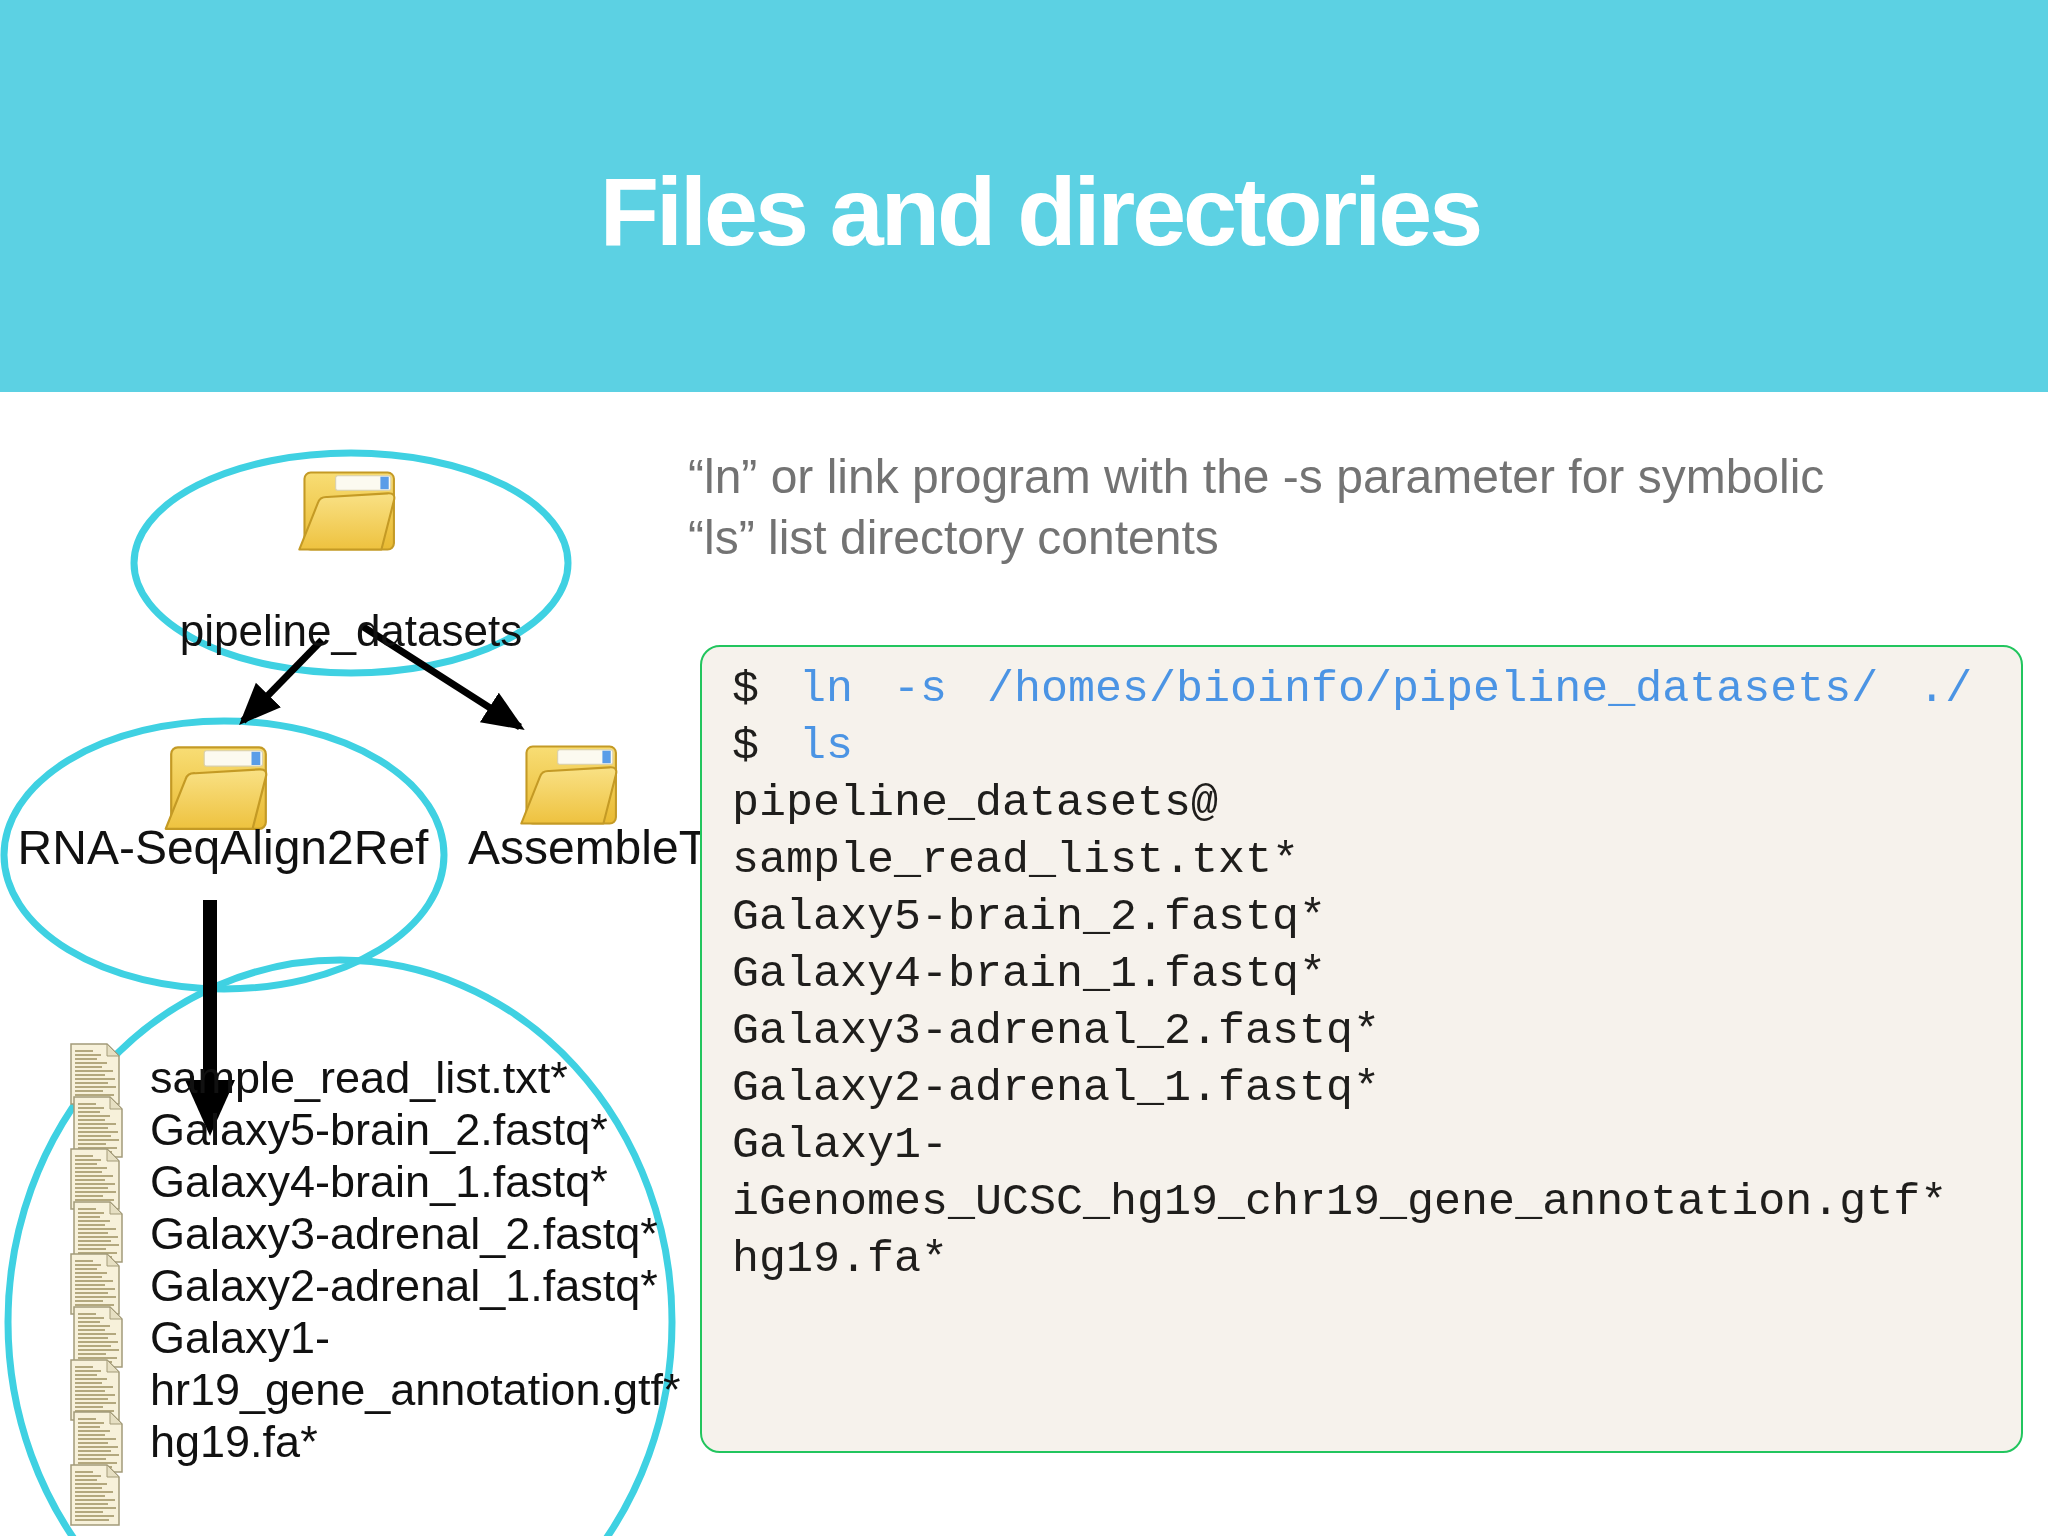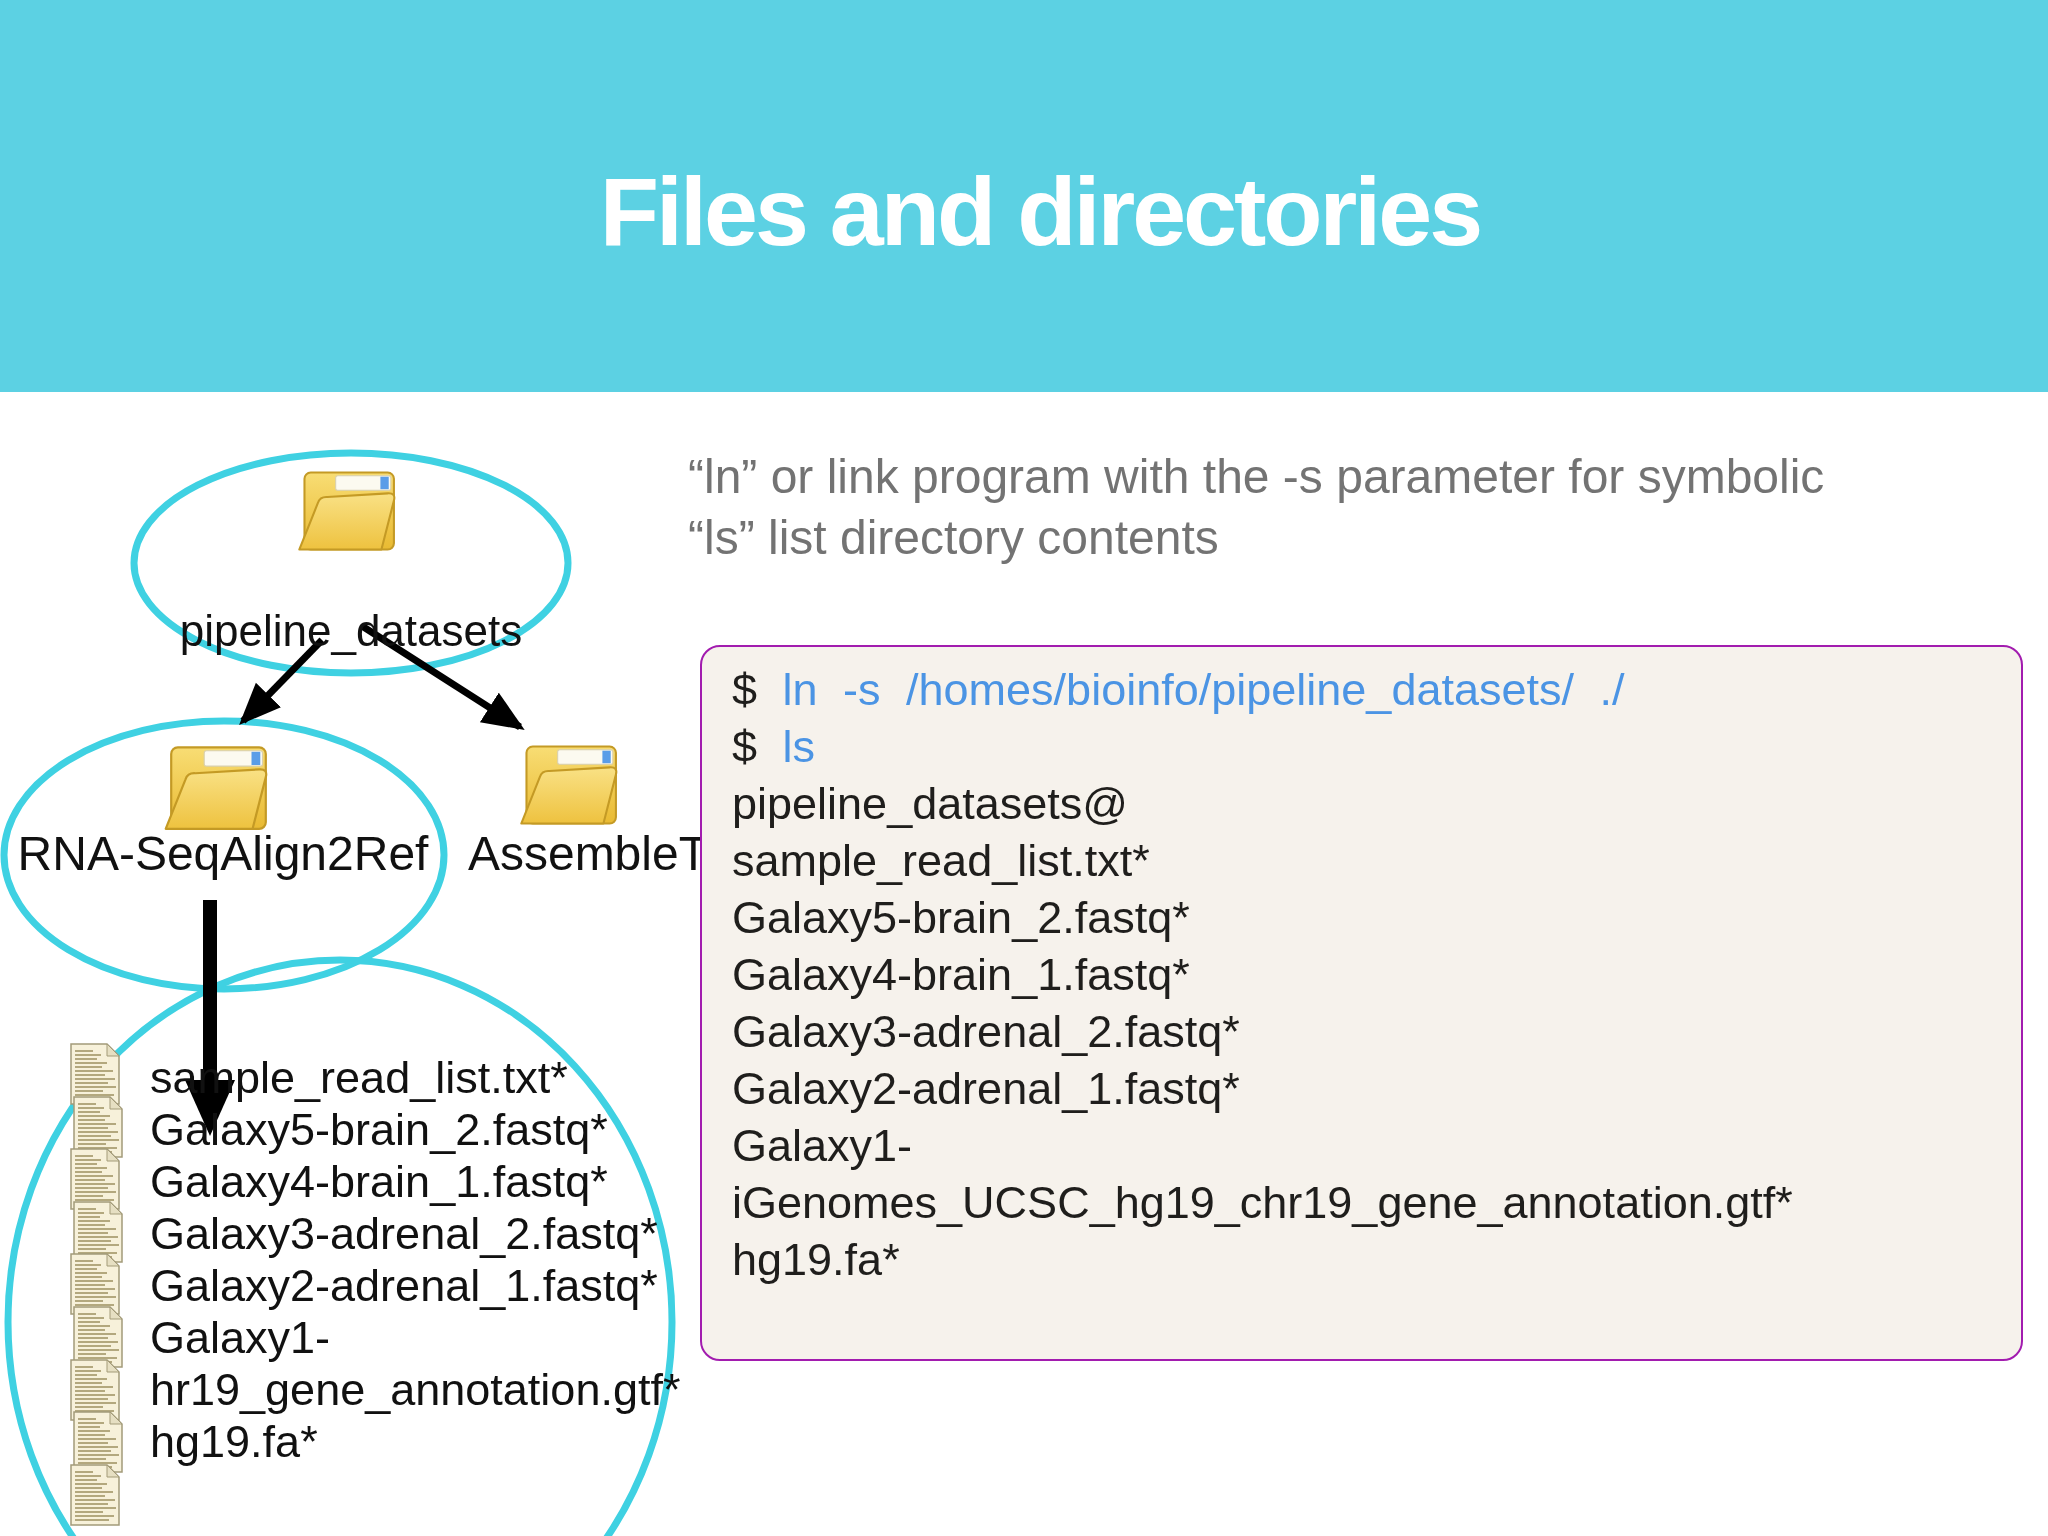--- a/index.html
+++ b/index.html
@@ -6,30 +6,30 @@
   .slide{position:relative;width:2048px;height:1536px;overflow:hidden;background:#ffffff;
          font-family:"Liberation Sans",sans-serif;}
   .header{position:absolute;left:0;top:0;width:2048px;height:392px;background:#5cd1e3;}
   .title{position:absolute;left:0;top:146px;width:2048px;margin:16px;text-align:center;
          color:#ffffff;font-size:97px;font-weight:bold;letter-spacing:-3px;line-height:100px;}
   .notes{position:absolute;left:688px;top:446px;width:1350px;color:#737373;
          font-size:48px;line-height:61px;white-space:nowrap;}
   .diagram-shapes{position:absolute;left:0;top:0;width:2048px;height:1536px;}
   .node-label{position:absolute;color:#111;text-align:center;white-space:nowrap;}
   .label-root{left:134px;top:562px;width:434px;font-size:44px;margin-top:44px;}
-  .label-row2{top:822px;font-size:48px;line-height:52px;margin-top:6px;}
+  .label-row2{top:822px;font-size:48px;line-height:52px;}
   .label-child1{left:10px;width:426px;}
   .label-child2{left:448px;width:260px;text-align:right;}
   .file-list{position:absolute;left:150px;top:1052px;width:540px;color:#111;
              font-size:45px;line-height:52px;white-space:nowrap;}
   .doc-stack{position:absolute;left:68px;top:1043px;width:60px;height:500px;}
   .doc-stack svg{position:absolute;width:54px;height:62px;}
-  .code-box{position:absolute;left:700px;top:645px;width:1323px;height:716px;box-sizing:border-box;
-            background:#f6f2ec;border:2px solid #a21caf;border-radius:20px;padding:14px 30px;
-            font-family:Liberation Sans, sans-serif;
+  .code-box{position:absolute;left:700px;top:645px;width:1323px;height:808px;box-sizing:border-box;
+            background:#f6f2ec;border:2px solid #22c55e;border-radius:20px;padding:14px 30px;
+            font-family:Liberation Mono, monospace;
             font-size:45px;line-height:57px;}
   .code-line{white-space:pre;word-spacing:13px;}
   .seg-dark{color:#1f1e1c;}
   .seg-blue{color:#4b94e4;}
 </style>
 </head>
 <body>
 
 <div class="slide">
 

